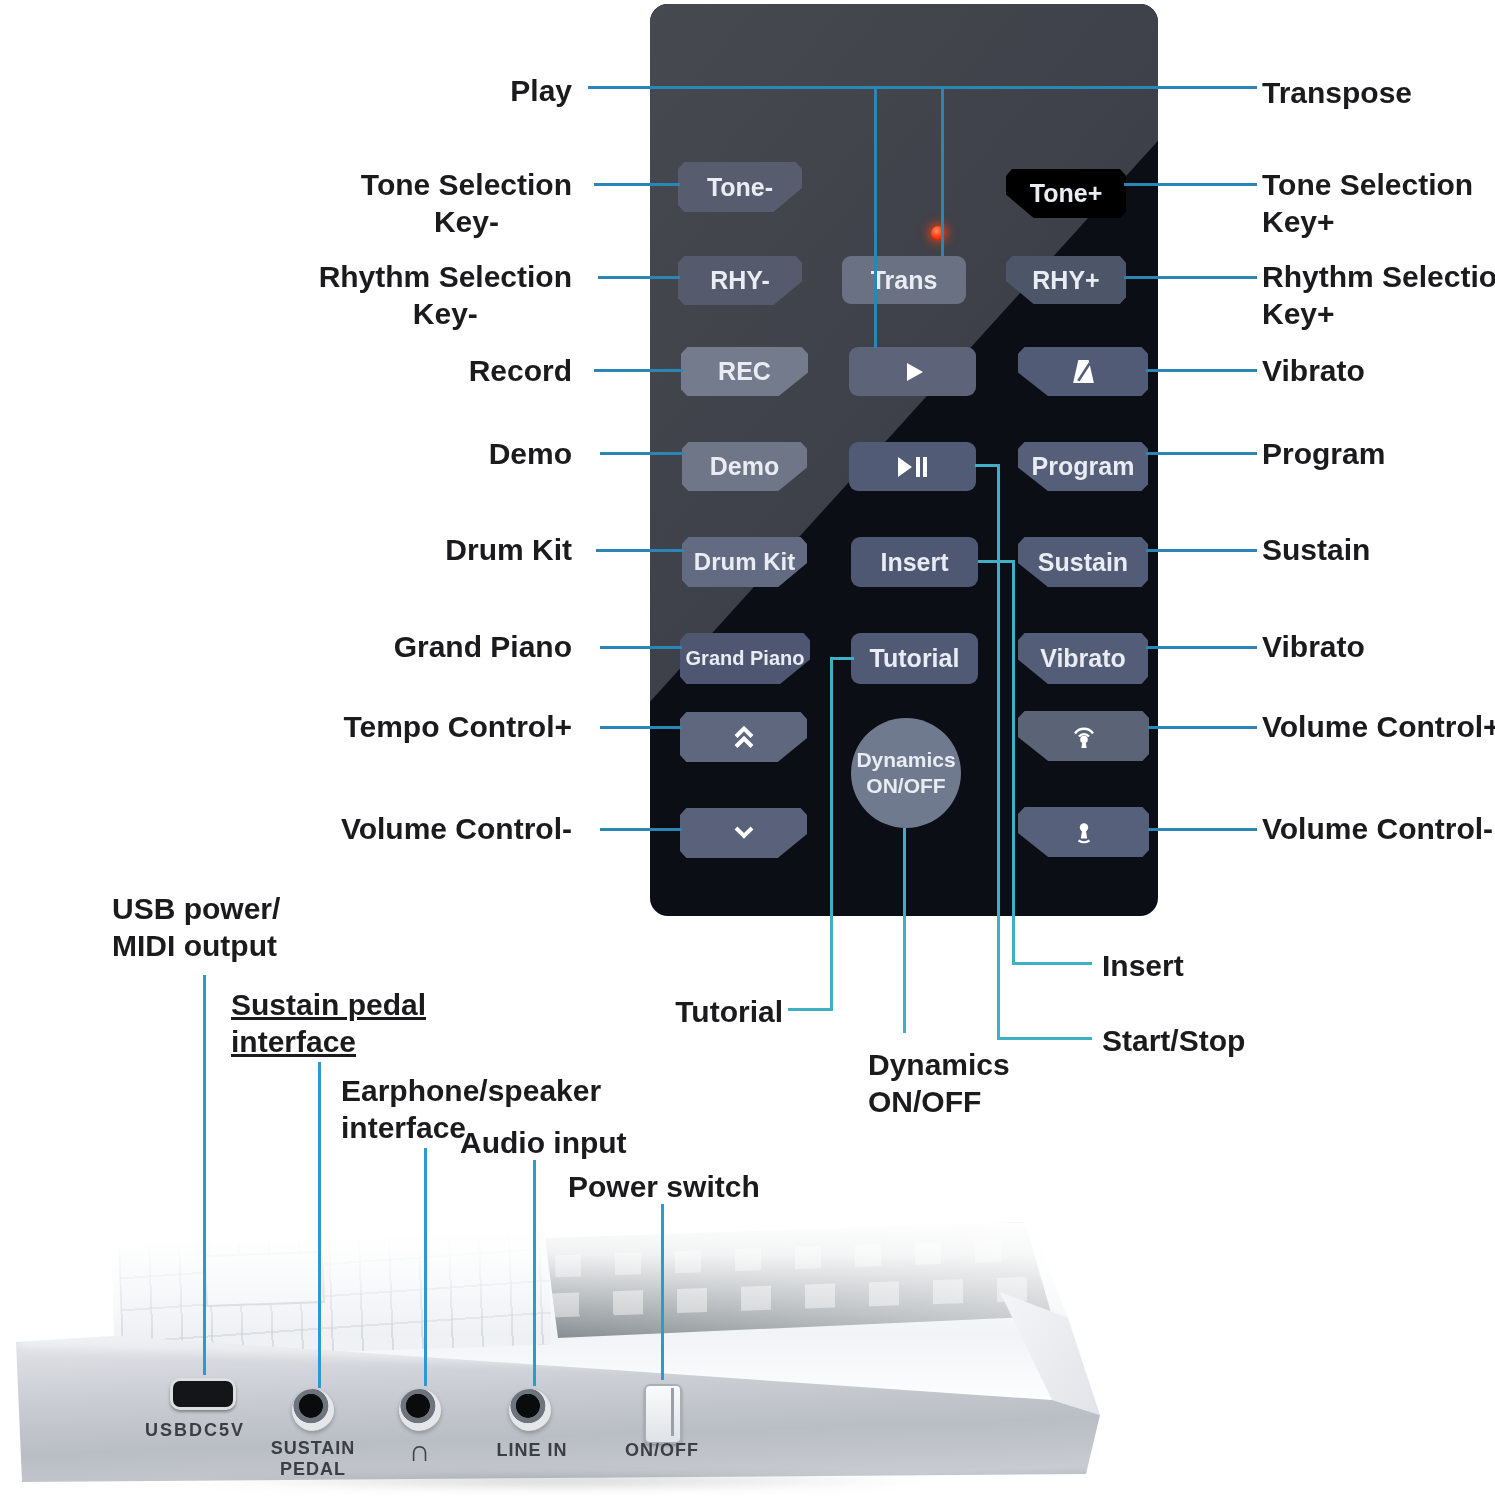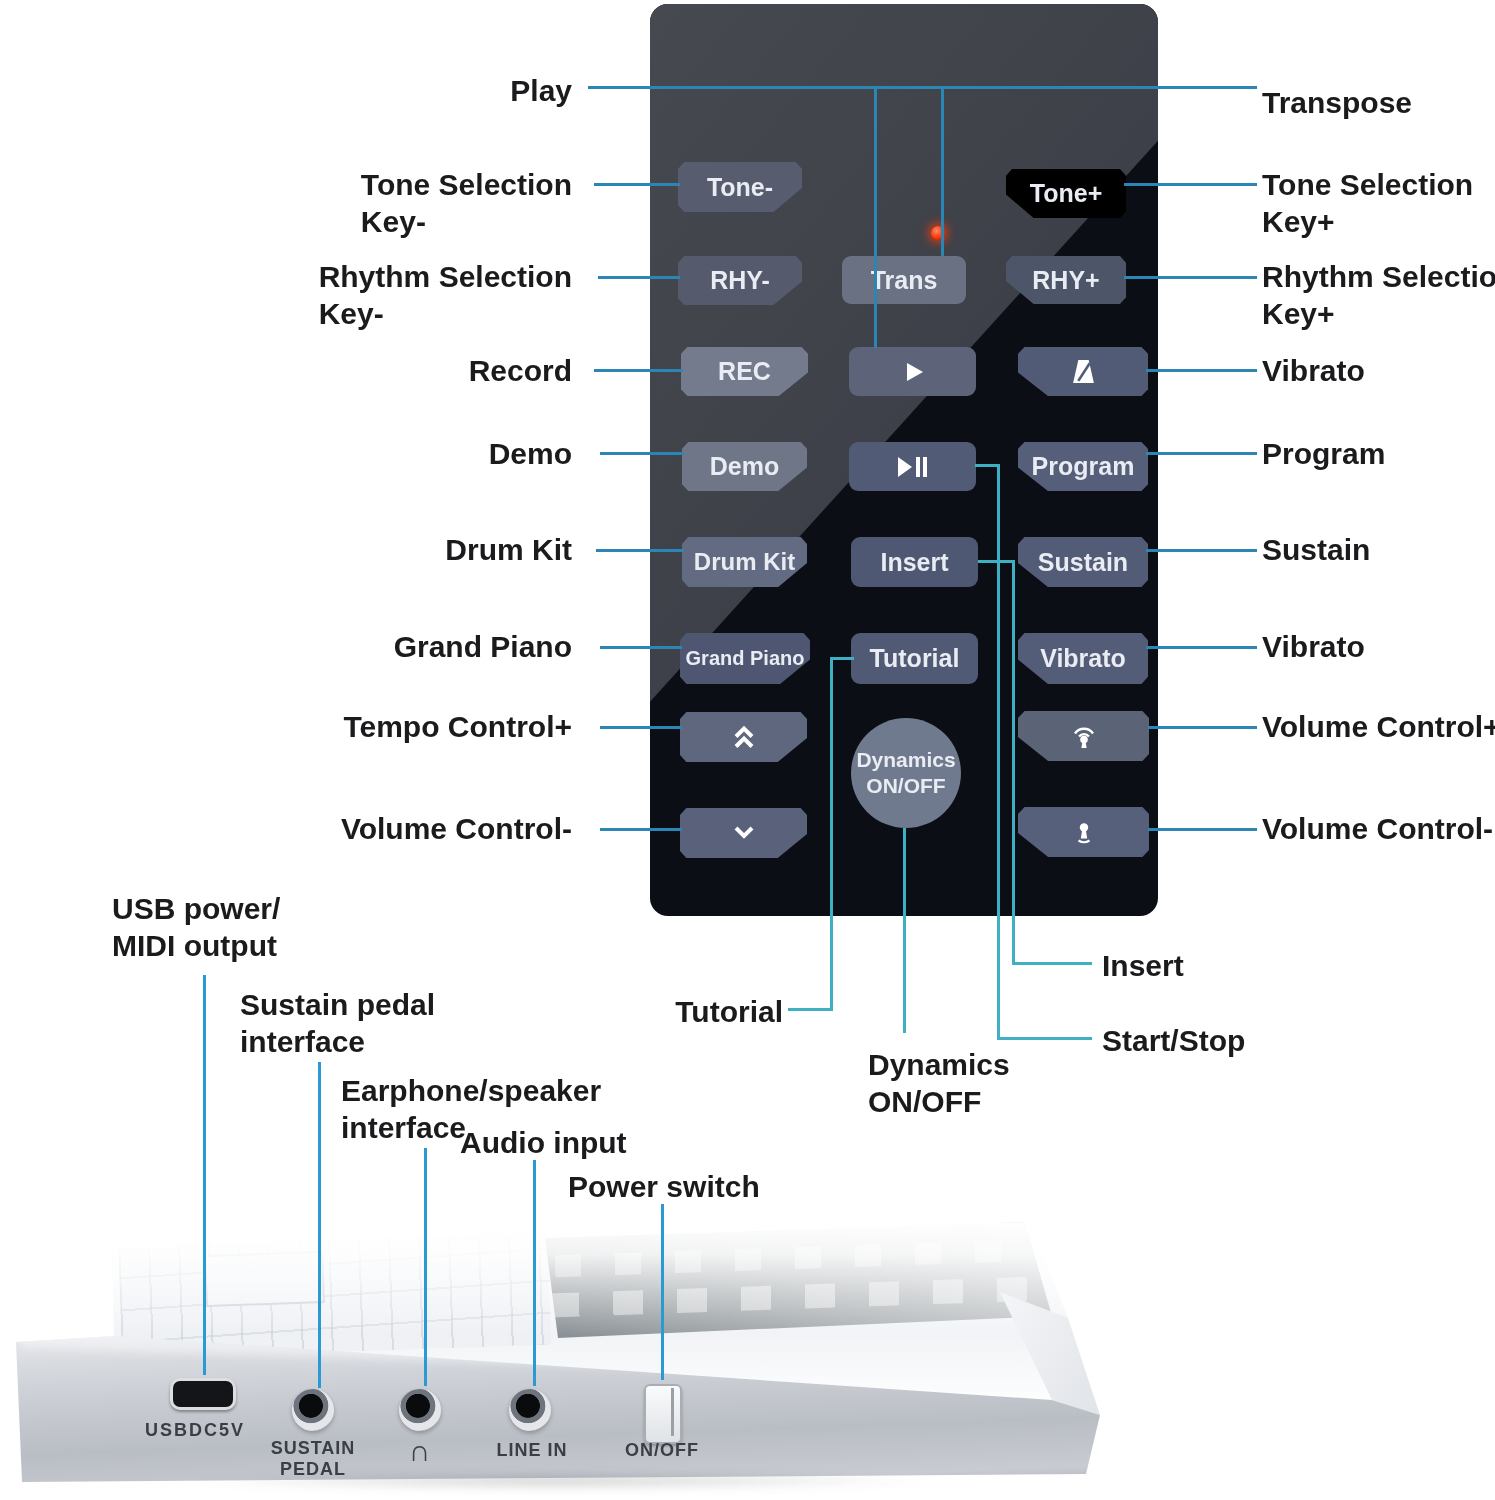--- a/index.html
+++ b/index.html
@@ -24,21 +24,21 @@
 
   .btn{position:absolute;display:flex;align-items:center;justify-content:center;
        color:#e9ecf2;font-weight:bold;font-size:25px;z-index:3;}
   .cut-br{clip-path:polygon(5% 0%,95% 0%,100% 14%,100% 52%,77% 100%,5% 100%,0% 86%,0% 14%);}
   .cut-bl{clip-path:polygon(5% 0%,95% 0%,100% 14%,100% 86%,95% 100%,23% 100%,0% 52%,0% 14%);}
   .plain{border-radius:9px;}
   .circle{border-radius:50%;flex-direction:column;line-height:26px;font-size:21px;text-align:center;}
 
   
   .lbl{position:absolute;color:#1b1b1d;font-weight:bold;font-size:30px;line-height:37px;white-space:nowrap;}
-  .lbl.r{text-align:left;}
+  .lbl.r{text-align:center;}
 
   
   .hline,.vline{position:absolute;z-index:5;}
   .hline{height:3px;}
   .vline{width:3px;}
   .c-blue{background:#2b85b5;}
   .c-teal{background:#3fb0c4;}
   .c-port{background:#2b9ad2;}
 
   
@@ -202,21 +202,21 @@
       <div>Rhythm Selection</div>
       <div>Key-</div>
     </div>
   <div class="lbl r" style="right:923px;top:352px;"><span>Record</span></div>
   <div class="lbl r" style="right:923px;top:435px;"><span>Demo</span></div>
   <div class="lbl r" style="right:923px;top:531px;"><span>Drum Kit</span></div>
   <div class="lbl r" style="right:923px;top:628px;"><span>Grand Piano</span></div>
   <div class="lbl r" style="right:923px;top:708px;"><span>Tempo Control+</span></div>
   <div class="lbl r" style="right:923px;top:810px;"><span>Volume Control-</span></div>
 
-  <div class="lbl" style="left:1262px;top:84px;"><span>Transpose</span></div>
+  <div class="lbl" style="left:1262px;top:74px;"><span>Transpose</span></div>
   <div class="lbl" style="left:1262px;top:166px;">
       <div>Tone Selection</div>
       <div>Key+</div>
     </div>
   <div class="lbl" style="left:1262px;top:258px;">
       <div>Rhythm Selection</div>
       <div>Key+</div>
     </div>
   <div class="lbl" style="left:1262px;top:352px;"><span>Vibrato</span></div>
   <div class="lbl" style="left:1262px;top:435px;"><span>Program</span></div>
@@ -230,21 +230,21 @@
   <div class="lbl" style="left:1102px;top:1022px;"><span>Start/Stop</span></div>
   <div class="lbl" style="left:868px;top:1046px;">
     <div>Dynamics</div>
       <div>ON/OFF</div>
   </div>
 
   <div class="lbl" style="left:112px;top:890px;">
       <div>USB power/</div>
       <div>MIDI output</div>
     </div>
-  <div class="lbl" style="left:240px;top:986px;">
+  <div class="lbl" style="left:231px;top:986px;text-decoration:underline;">
       <div>Sustain pedal</div>
       <div>interface</div>
     </div>
   <div class="lbl" style="left:341px;top:1072px;">
       <div>Earphone/speaker</div>
       <div>interface</div>
     </div>
   <div class="lbl" style="left:460px;top:1124px;"><span>Audio input</span></div>
   <div class="lbl" style="left:568px;top:1168px;"><span>Power switch</span></div>
 

